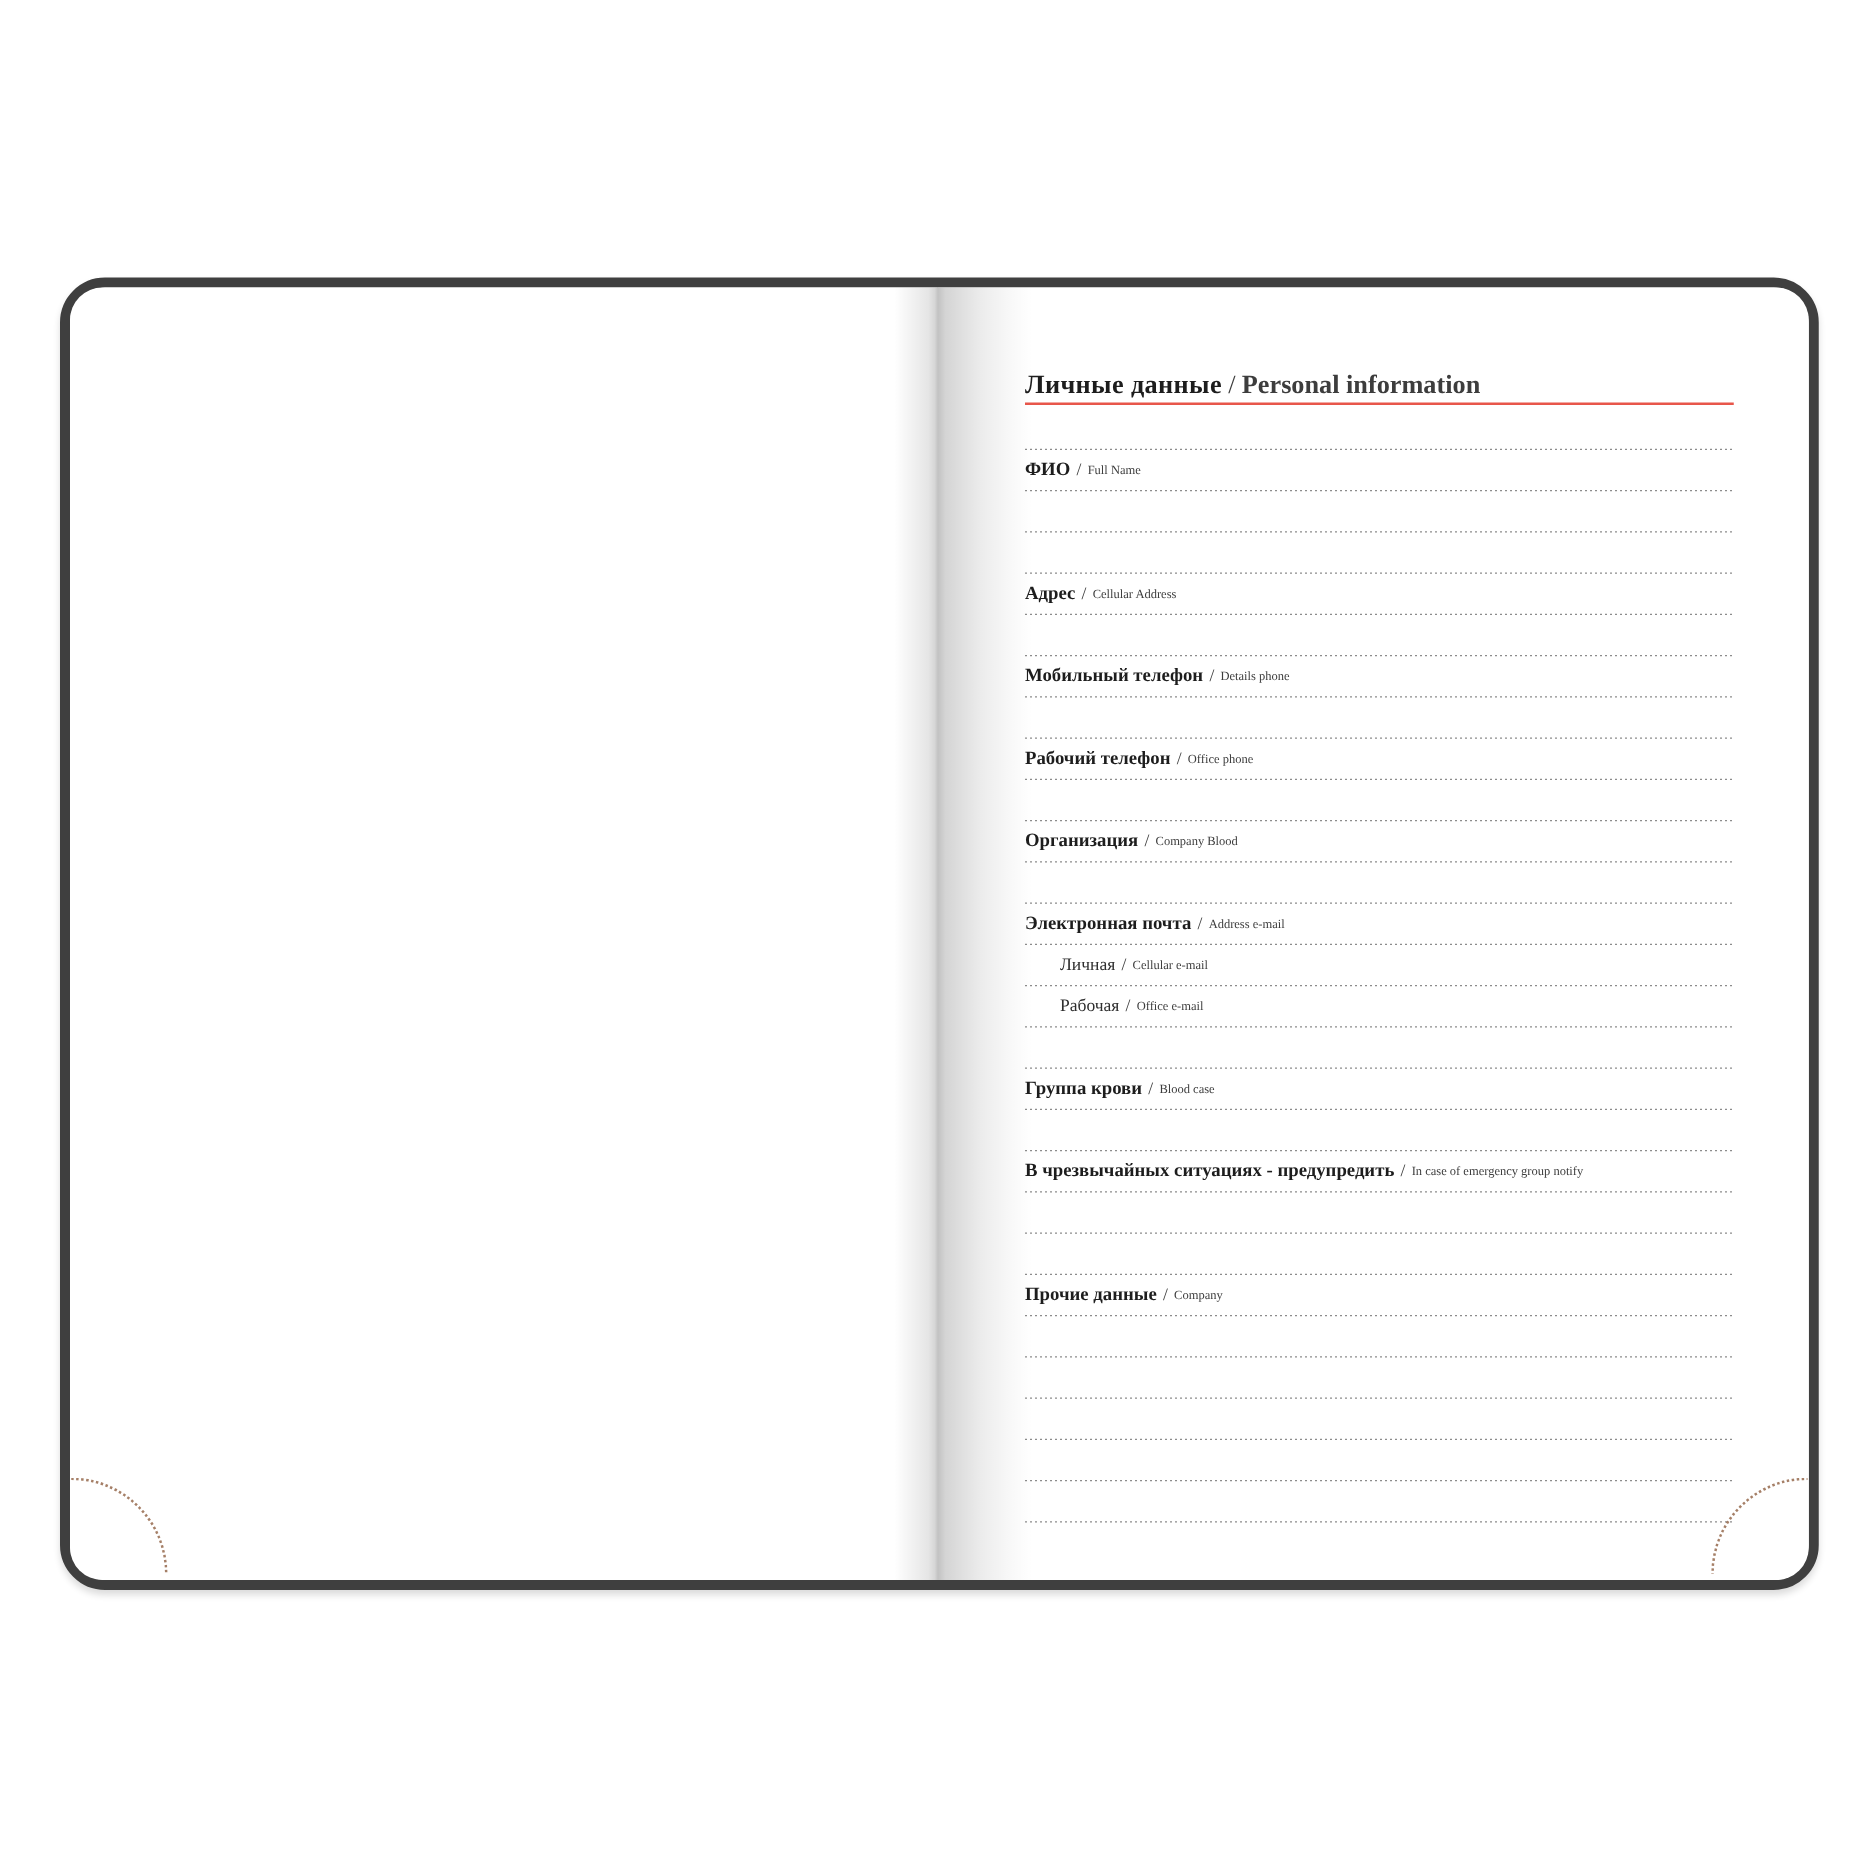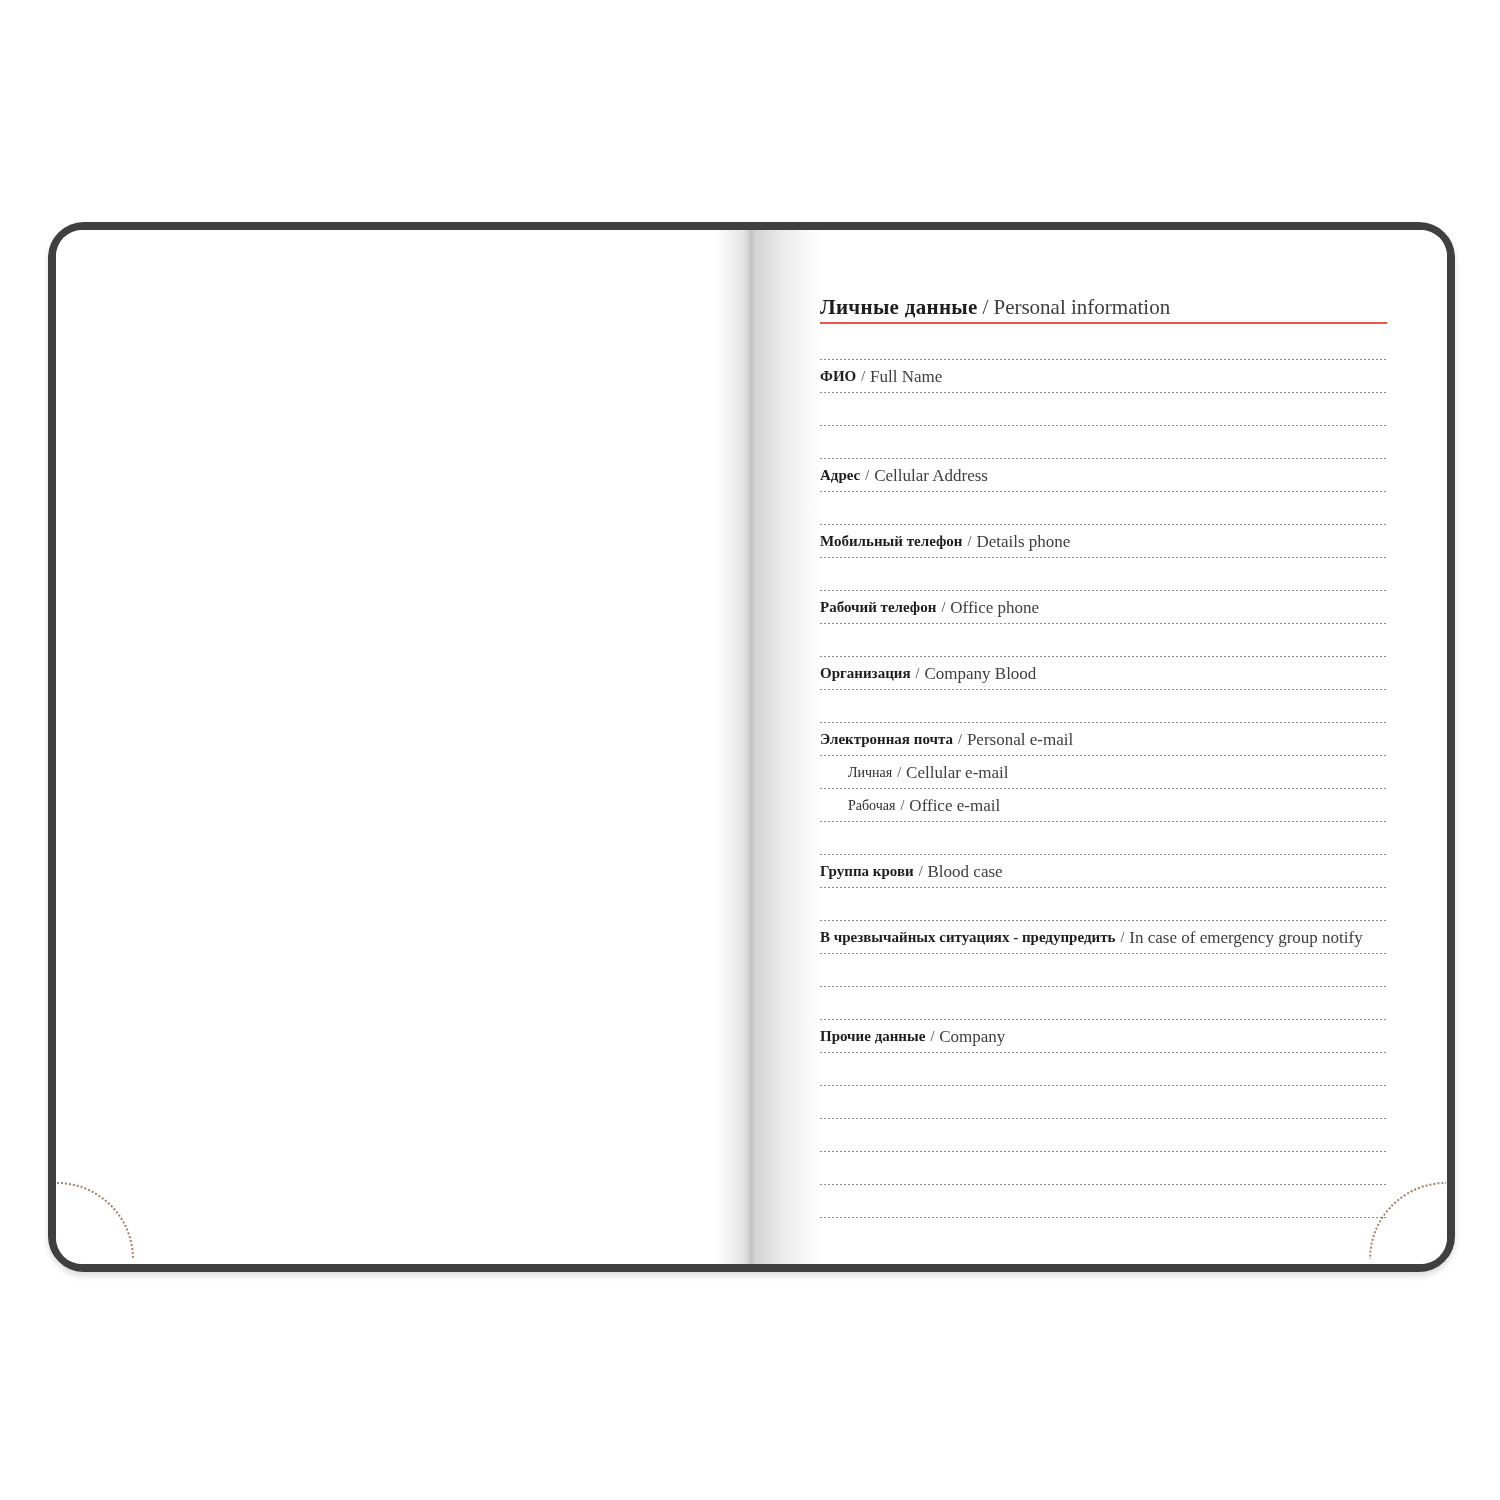--- a/index.html
+++ b/index.html
@@ -96,21 +96,21 @@
     height: 26px;
     white-space: nowrap;
     color: var(--text-secondary, #2e2e2e);
   }
   .title-row .ru {
     font-weight: bold;
     color: var(--text-primary, #181818);
     letter-spacing: 0.3px;
   }
   .title-row .sep { margin: 0 5px; font-weight: normal; }
-  .title-row .en { font-weight: normal; }
+  .title-row .en { font-weight: bold; }
   .title-underline {
     height: 2px;
     margin-top: 2px;
     background: var(--accent, #e8564a);
   }
 
   .rows { margin-top: 3px; }
   .row {
     position: relative;
     height: 33px;
@@ -131,21 +131,21 @@
     font-weight: bold;
     font-size: 15px;
     color: var(--text-primary, #1d1d1d);
   }
   .row .sep {
     font-size: 14px;
     color: var(--text-secondary, #3d3d3d);
     margin: 0 5px;
   }
   .row .en {
-    font-size: 17px;
+    font-size: 10px;
     color: var(--text-secondary, #3d3d3d);
   }
   .row.subfield { padding-left: 28px; }
   .row.subfield .ru {
     font-weight: normal;
     font-size: 14px;
     color: #2e2e2e;
   }
 </style>
 </head>
@@ -200,21 +200,21 @@
           <div class="row blank"></div>
           <div class="row field">
             <span class="ru">Организация</span>
             <span class="sep">/</span>
             <span class="en">Company Blood</span>
           </div>
           <div class="row blank"></div>
           <div class="row field">
             <span class="ru">Электронная почта</span>
             <span class="sep">/</span>
-            <span class="en">Personal e-mail</span>
+            <span class="en">Address e-mail</span>
           </div>
           <div class="row subfield">
             <span class="ru">Личная</span>
             <span class="sep">/</span>
             <span class="en">Cellular e-mail</span>
           </div>
           <div class="row subfield">
             <span class="ru">Рабочая</span>
             <span class="sep">/</span>
             <span class="en">Office e-mail</span>

